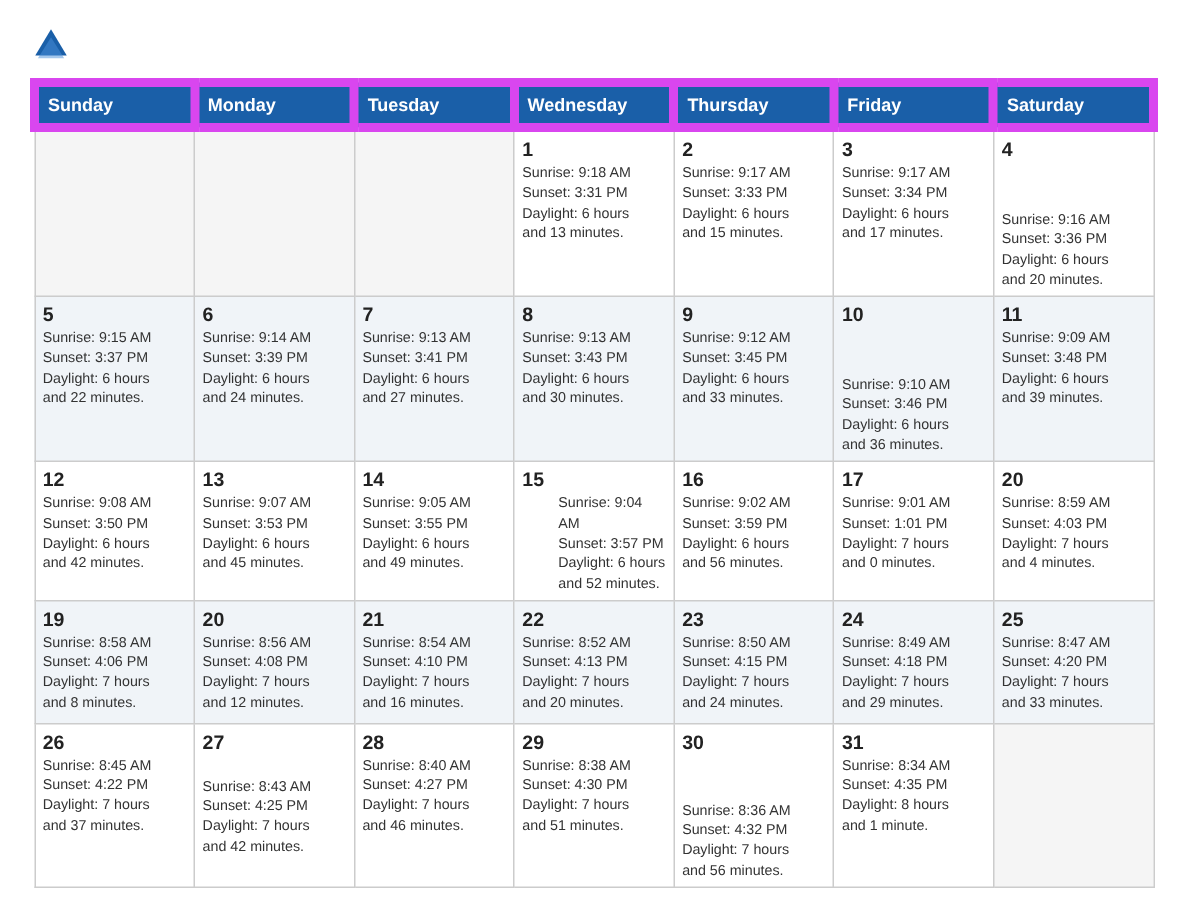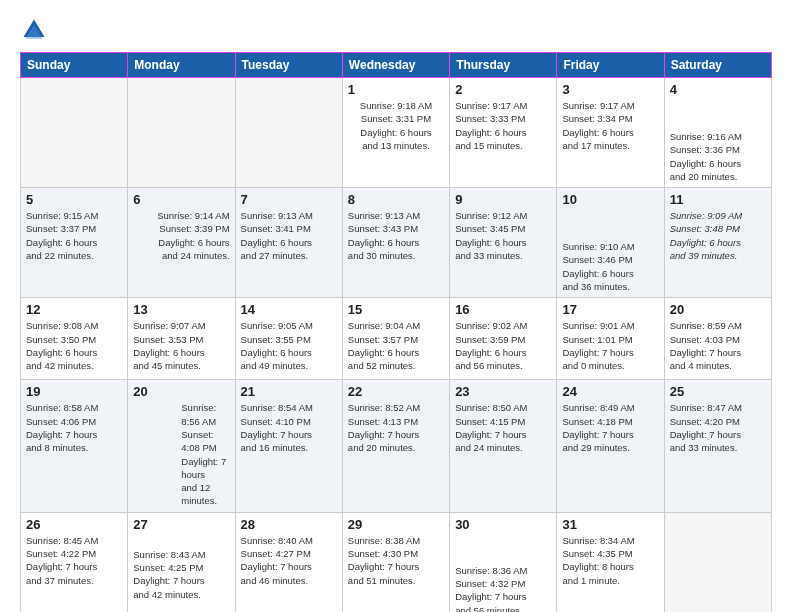--- a/index.html
+++ b/index.html
@@ -57,21 +57,21 @@
       border-collapse: collapse;
       table-layout: fixed;
     }
     .calendar-table th {
       background: #1a5fa8;
       color: #fff;
       font-size: 12px;
       font-weight: bold;
       text-align: left;
       padding: 5px 6px;
-      border: 1px solid #d946ef;
+      border: 6px solid #d946ef;
     }
     .calendar-table td {
       border: 1px solid #ccc;
       vertical-align: top;
       padding: 4px 5px;
       height: 82px;
       font-size: 10px;
       color: #333;
       background: #fff;
     }
@@ -126,21 +126,21 @@
           <th>Saturday</th>
         </tr>
     </thead>
     <tbody id="calendar-body">
     <tr>
           <td class="empty"></td>
           <td class="empty"></td>
           <td class="empty"></td>
           <td>
             <div class="day-number">1</div>
-            <div class="day-info" style="white-space: pre-line; text-align: center;">Sunrise: 9:18 AM
+            <div class="day-info" style="white-space: pre-line;">Sunrise: 9:18 AM
 Sunset: 3:31 PM
 Daylight: 6 hours
 and 13 minutes.</div>
           </td>
           <td>
             <div class="day-number">2</div>
             <div class="day-info" style="white-space: pre-line;">Sunrise: 9:17 AM
 Sunset: 3:33 PM
 Daylight: 6 hours
 and 15 minutes.</div>
@@ -163,21 +163,21 @@
         <tr class="row-shaded">
           <td>
             <div class="day-number">5</div>
             <div class="day-info" style="white-space: pre-line;">Sunrise: 9:15 AM
 Sunset: 3:37 PM
 Daylight: 6 hours
 and 22 minutes.</div>
           </td>
           <td>
             <div class="day-number">6</div>
-            <div class="day-info" style="white-space: pre-line; text-align: right;">Sunrise: 9:14 AM
+            <div class="day-info" style="white-space: pre-line;">Sunrise: 9:14 AM
 Sunset: 3:39 PM
 Daylight: 6 hours
 and 24 minutes.</div>
           </td>
           <td>
             <div class="day-number">7</div>
             <div class="day-info" style="white-space: pre-line;">Sunrise: 9:13 AM
 Sunset: 3:41 PM
 Daylight: 6 hours
 and 27 minutes.</div>
@@ -198,21 +198,21 @@
           </td>
           <td>
             <div class="day-number">10</div>
             <div class="day-info" style="white-space: pre-line; margin-top: 33px;">Sunrise: 9:10 AM
 Sunset: 3:46 PM
 Daylight: 6 hours
 and 36 minutes.</div>
           </td>
           <td>
             <div class="day-number">11</div>
-            <div class="day-info" style="white-space: pre-line; font-style: italic;">Sunrise: 9:09 AM
+            <div class="day-info" style="white-space: pre-line;">Sunrise: 9:09 AM
 Sunset: 3:48 PM
 Daylight: 6 hours
 and 39 minutes.</div>
           </td>
         </tr>
         <tr>
           <td>
             <div class="day-number">12</div>
             <div class="day-info" style="white-space: pre-line;">Sunrise: 9:08 AM
 Sunset: 3:50 PM
@@ -228,21 +228,21 @@
           </td>
           <td>
             <div class="day-number">14</div>
             <div class="day-info" style="white-space: pre-line;">Sunrise: 9:05 AM
 Sunset: 3:55 PM
 Daylight: 6 hours
 and 49 minutes.</div>
           </td>
           <td>
             <div class="day-number">15</div>
-            <div class="day-info" style="white-space: pre-line;">Sunrise: 9:04 AM
+            <div class="day-info" style="white-space: pre-line; margin-left: 24px;">Sunrise: 9:04 AM
 Sunset: 3:57 PM
 Daylight: 6 hours
 and 52 minutes.</div>
           </td>
           <td>
             <div class="day-number">16</div>
             <div class="day-info" style="white-space: pre-line;">Sunrise: 9:02 AM
 Sunset: 3:59 PM
 Daylight: 6 hours
 and 56 minutes.</div>
@@ -265,21 +265,21 @@
         <tr class="row-shaded">
           <td>
             <div class="day-number">19</div>
             <div class="day-info" style="white-space: pre-line;">Sunrise: 8:58 AM
 Sunset: 4:06 PM
 Daylight: 7 hours
 and 8 minutes.</div>
           </td>
           <td>
             <div class="day-number">20</div>
-            <div class="day-info" style="white-space: pre-line; margin-left: 48px;">Sunrise: 8:56 AM
+            <div class="day-info" style="white-space: pre-line;">Sunrise: 8:56 AM
 Sunset: 4:08 PM
 Daylight: 7 hours
 and 12 minutes.</div>
           </td>
           <td>
             <div class="day-number">21</div>
             <div class="day-info" style="white-space: pre-line;">Sunrise: 8:54 AM
 Sunset: 4:10 PM
 Daylight: 7 hours
 and 16 minutes.</div>

